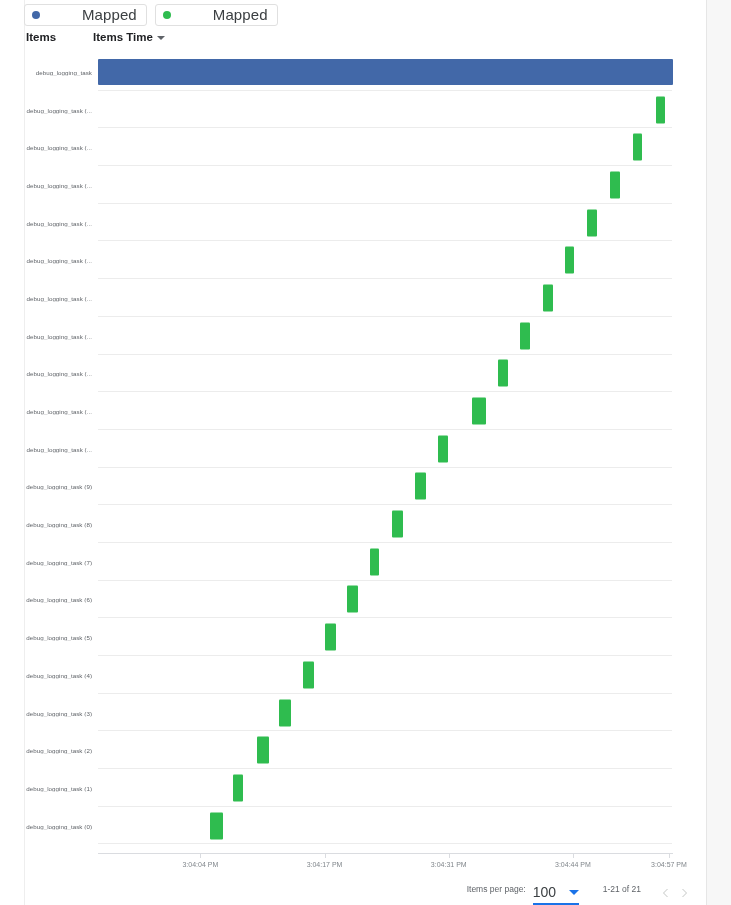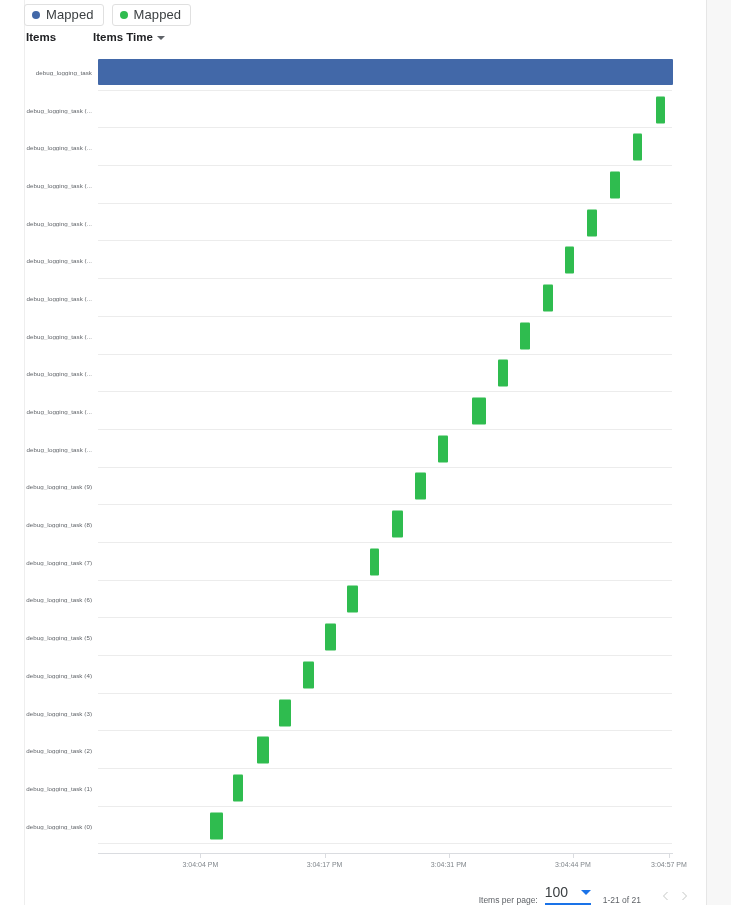--- a/index.html
+++ b/index.html
@@ -50,25 +50,26 @@
     background: #ffffff;
     padding: 3px 9px 3px 7px;
     height: 22px;
   }
   .legend-dot {
     width: 8px; height: 8px;
     border-radius: 50%;
     flex: 0 0 auto;
   }
   .legend-label {
-    font-size: 13px;
+    font-size: 15px;
     color: #3c4043;
     letter-spacing: .1px;
     line-height: 14px;
     white-space: nowrap;
+    margin-left: 36px;
   }
 
   
   .col-headers {
     position: absolute;
     left: 26px; top: 31px;
     display: flex;
     align-items: center;
   }
   .col-header {
@@ -157,21 +158,21 @@
     color: #80868b;
     white-space: nowrap;
   }
 
   
   .paginator {
     position: absolute;
     right: 38px;
     top: 884px;
     display: flex;
-    align-items: flex-end;
+    align-items: flex-start;
     gap: 0px;
     font-size: 8.5px;
     color: #5f6368;
   }
   .ipp-label { white-space: nowrap; margin-right: 7px; }
   .ipp-select {
     position: relative;
     display: flex;
     align-items: center;
     width: 46px;
@@ -181,21 +182,21 @@
     margin-right: 12px;
     cursor: pointer;
   }
   .ipp-value { font-size: 14px; color: #3c4043; }
   .ipp-arrow {
     width: 0; height: 0;
     border-left: 5px solid transparent;
     border-right: 5px solid transparent;
     border-top: 5px solid #1a73e8;
   }
-  .range-label { white-space: nowrap; margin-right: 16px; color: #5f6368; }
+  .range-label { white-space: nowrap; margin-right: 16px; color: #5f6368; margin-left: 12px; }
   .nav-btn {
     width: 18px; height: 18px;
     display: flex; align-items: center; justify-content: center;
     color: #c4c7c5;
     font-size: 11px;
     cursor: default;
     user-select: none;
   }
   .nav-btn svg { display: block; }
 </style>

